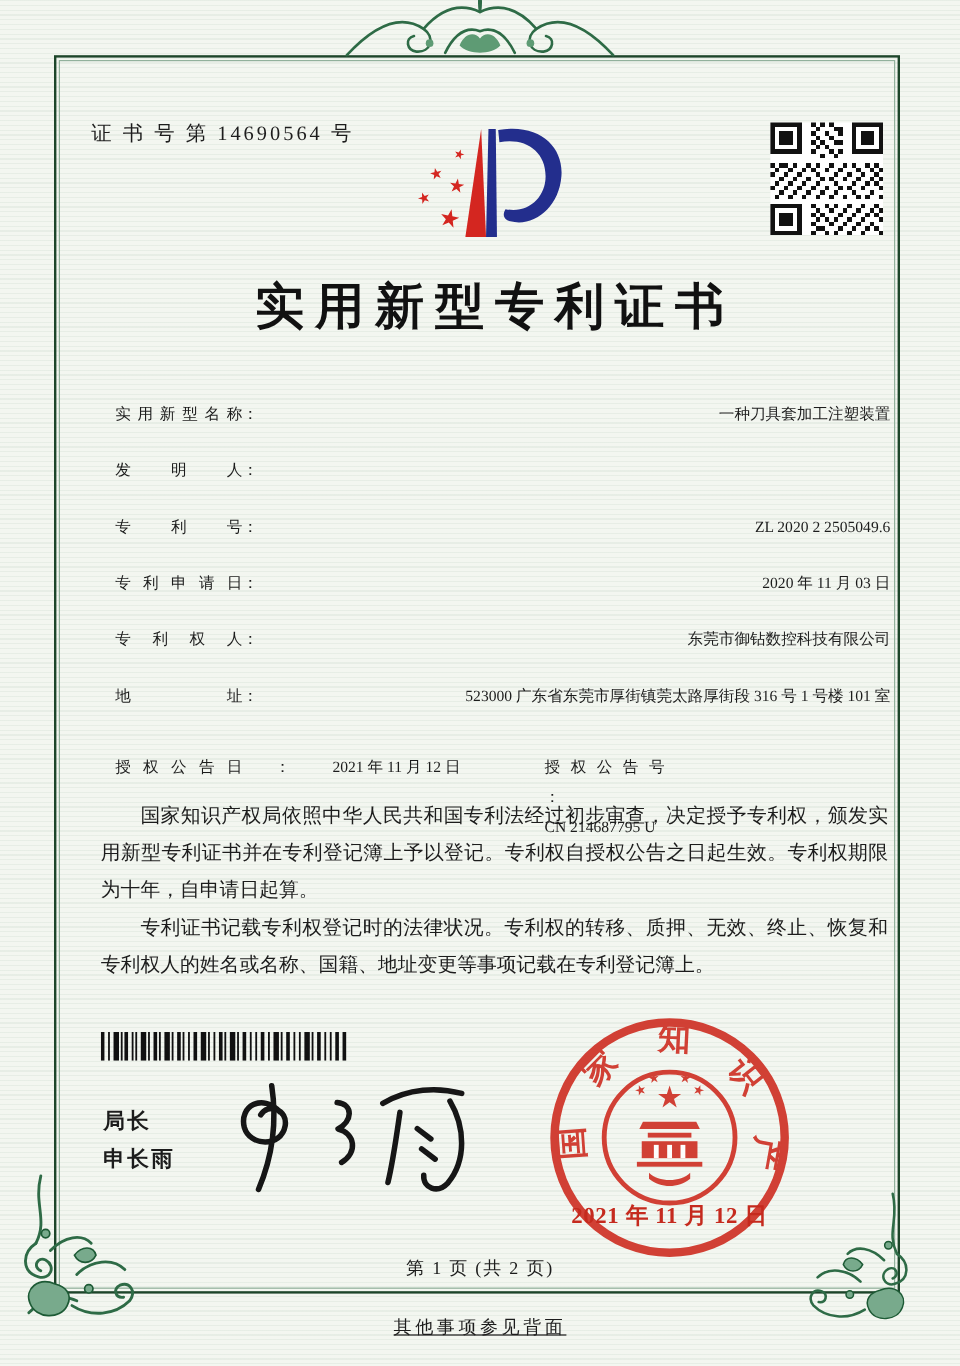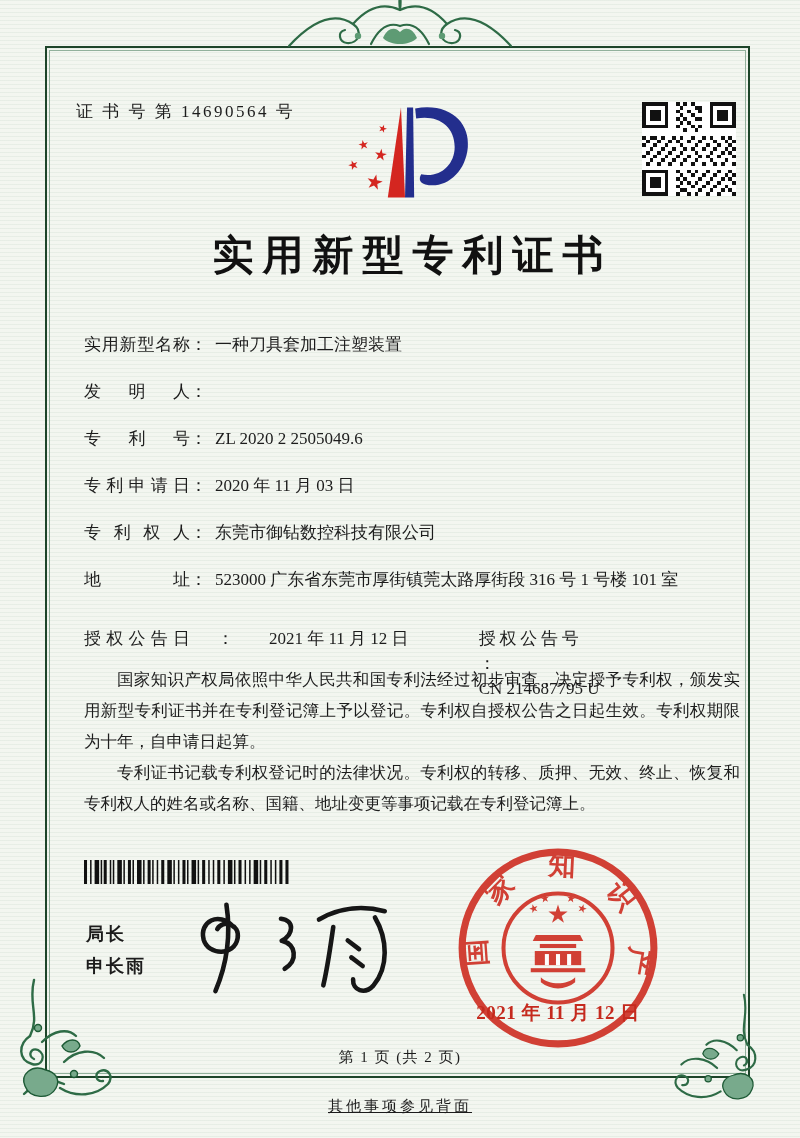--- a/index.html
+++ b/index.html
@@ -27,29 +27,29 @@
     position:absolute; left:76px; top:100px;
     font-size:17px; letter-spacing:2.5px;
   }
   .logo { position:absolute; left:326px; top:90px; }
   .qr { position:absolute; left:642px; top:102px; }
   .title {
     position:absolute; left:0; right:0; top:228px;
     text-align:center; font-size:41px; font-weight:bold;
     letter-spacing:9px; color:#111;margin-left:25px;
   }
-  .fields { position:absolute; left:84px; right:58px; top:332px; font-size:17px; }
+  .fields { position:absolute; left:96px; right:58px; top:332px; font-size:13px; }
   .frow { display:flex; margin-bottom:22px; line-height:25px; }
   .flabel {
     display:inline-block; width:106px;
     text-align:justify; text-align-last:justify;
     white-space:nowrap;
   }
   .fcolon { margin-right:8px; }
-  .fval { flex:1; }
+  .fval { flex:1;text-align:right; }
   .grant-pair { display:flex; }
   .grant-cell2 { margin-left:70px; display:flex;flex-direction:column; }
   .grant-cell2 .flabel { width:100px; }
   .paras {
     position:absolute; left:84px; right:60px; top:664px;
     font-size:16.5px; line-height:31px; text-align:justify;
   }
   .paras p { text-indent:2em; }
   .barcode { position:absolute; left:84px; top:860px; }
   .officer-title { position:absolute; left:86px; top:922px; font-size:18px; font-weight:bold; letter-spacing:2px; }

